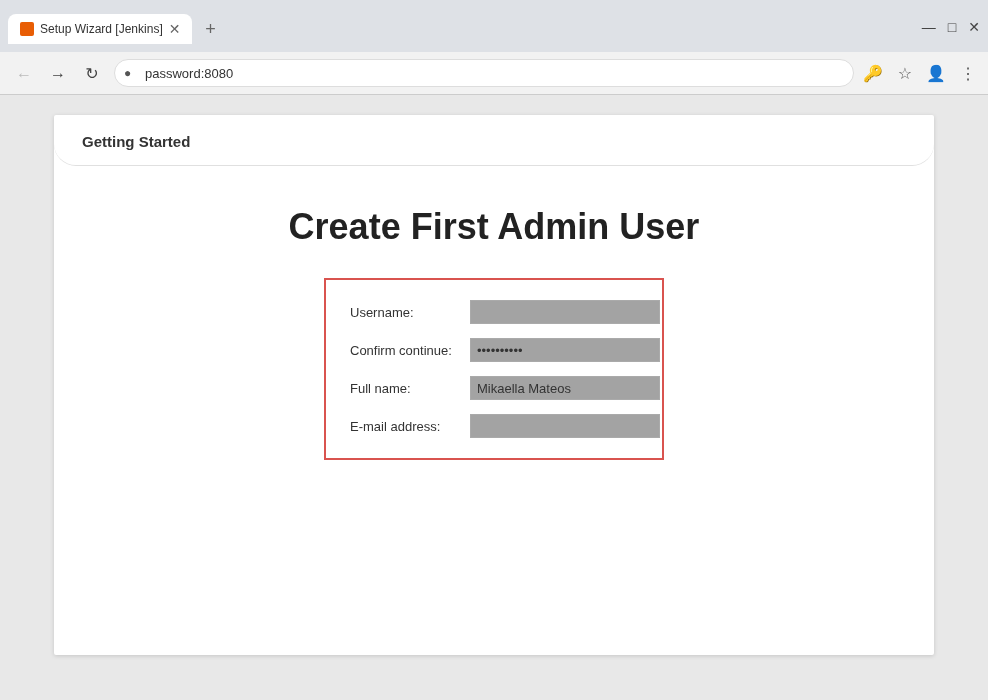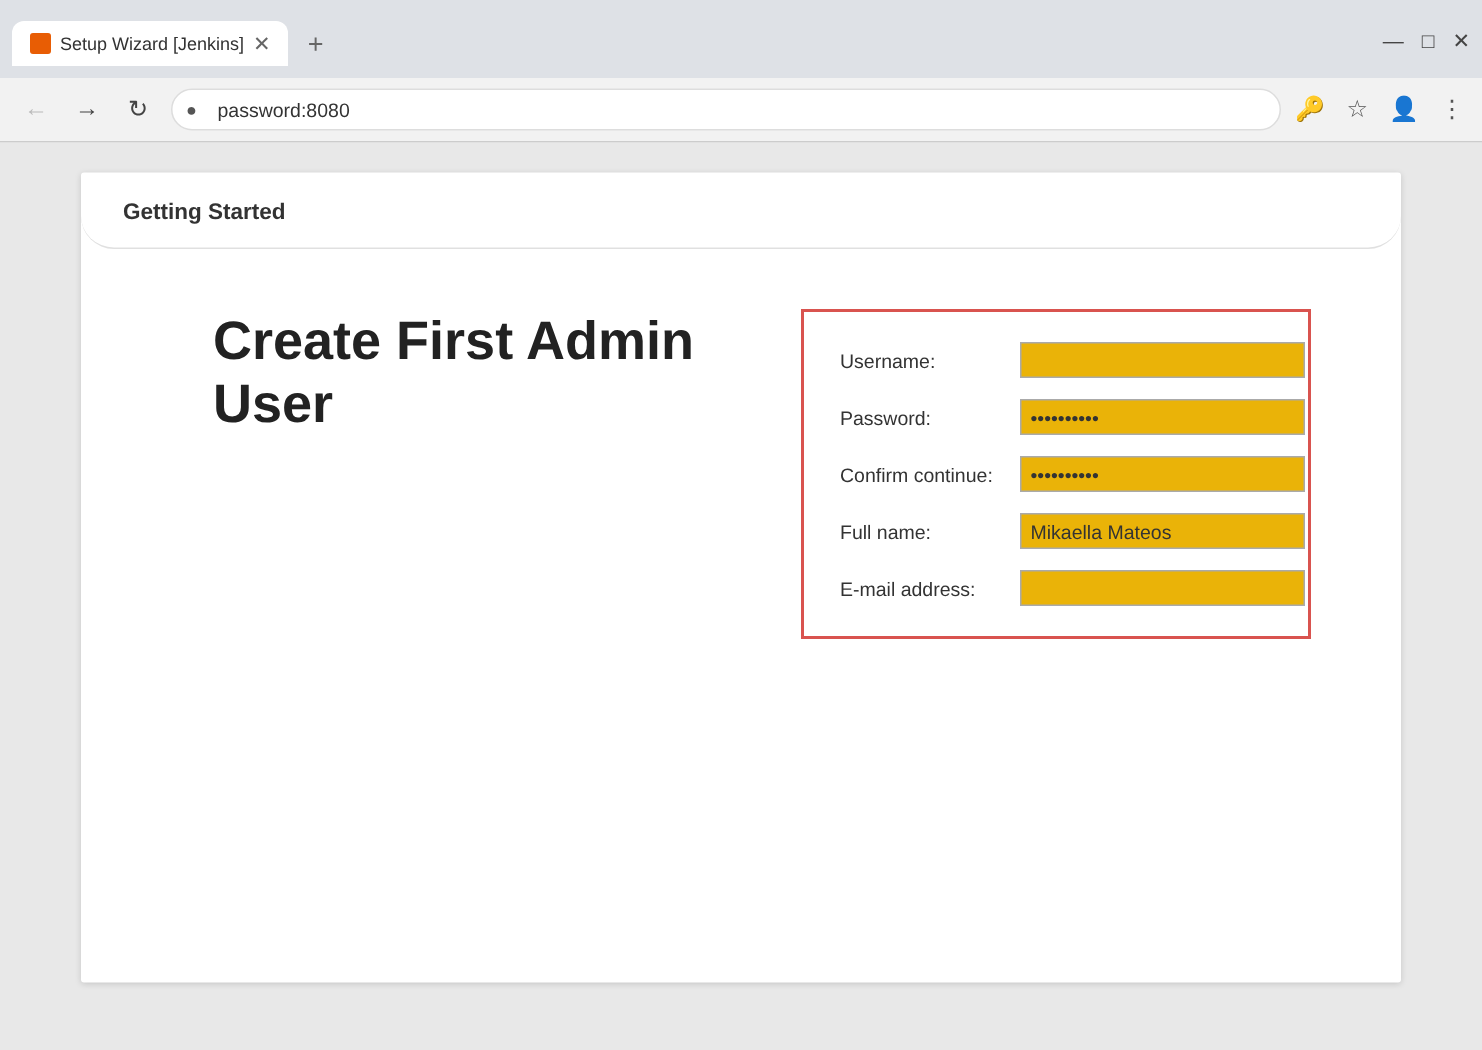--- a/index.html
+++ b/index.html
@@ -178,23 +178,22 @@
     .wizard-header-title {
       font-size: 15px;
       font-weight: bold;
       color: #333;
     }
 
     .wizard-body {
       flex: 1;
       padding: 40px 60px 30px 60px;
       display: flex;
-      flex-direction: row;
-      align-items: flex-start;
-      margin-left: 28px;
+      flex-direction: column;
+      align-items: center;
     }
 
     .page-title {
       font-size: 36px;
       font-weight: bold;
       color: #222;
       margin-bottom: 30px;
     }
 
     .form-container {
@@ -221,21 +220,21 @@
     }
 
     .form-input {
       flex: 1;
       height: 24px;
       border: 1px solid #aaa;
       padding: 2px 6px;
       font-size: 13px;
       color: #333;
       outline: none;
-      background: #eab308;
+      background: #a3a3a3;
     }
 
     .wizard-footer {
       padding: 16px 28px;
       border-top: 1px solid #e0e0e0;
       display: flex;
       align-items: center;
       justify-content: space-between;
       background: #fff;
     }
@@ -315,24 +314,20 @@
     <div class="wizard-body">
       <h1 class="page-title">Create First Admin User</h1>
 
       <div class="form-container">
 
         <div class="form-row">
           <label class="form-label">Username:</label>
           <input class="form-input" type="text" value="" style="">
         </div>
 
-        <div class="form-row">
-          <label class="form-label">Password:</label>
-          <input class="form-input" type="password" value="1234567890" style="">
-        </div>
 
         <div class="form-row">
           <label class="form-label">Confirm continue:</label>
           <input class="form-input" type="password" value="1234567890" style="">
         </div>
 
         <div class="form-row">
           <label class="form-label">Full name:</label>
           <input class="form-input" type="text" value="Mikaella Mateos" style="">
         </div>

